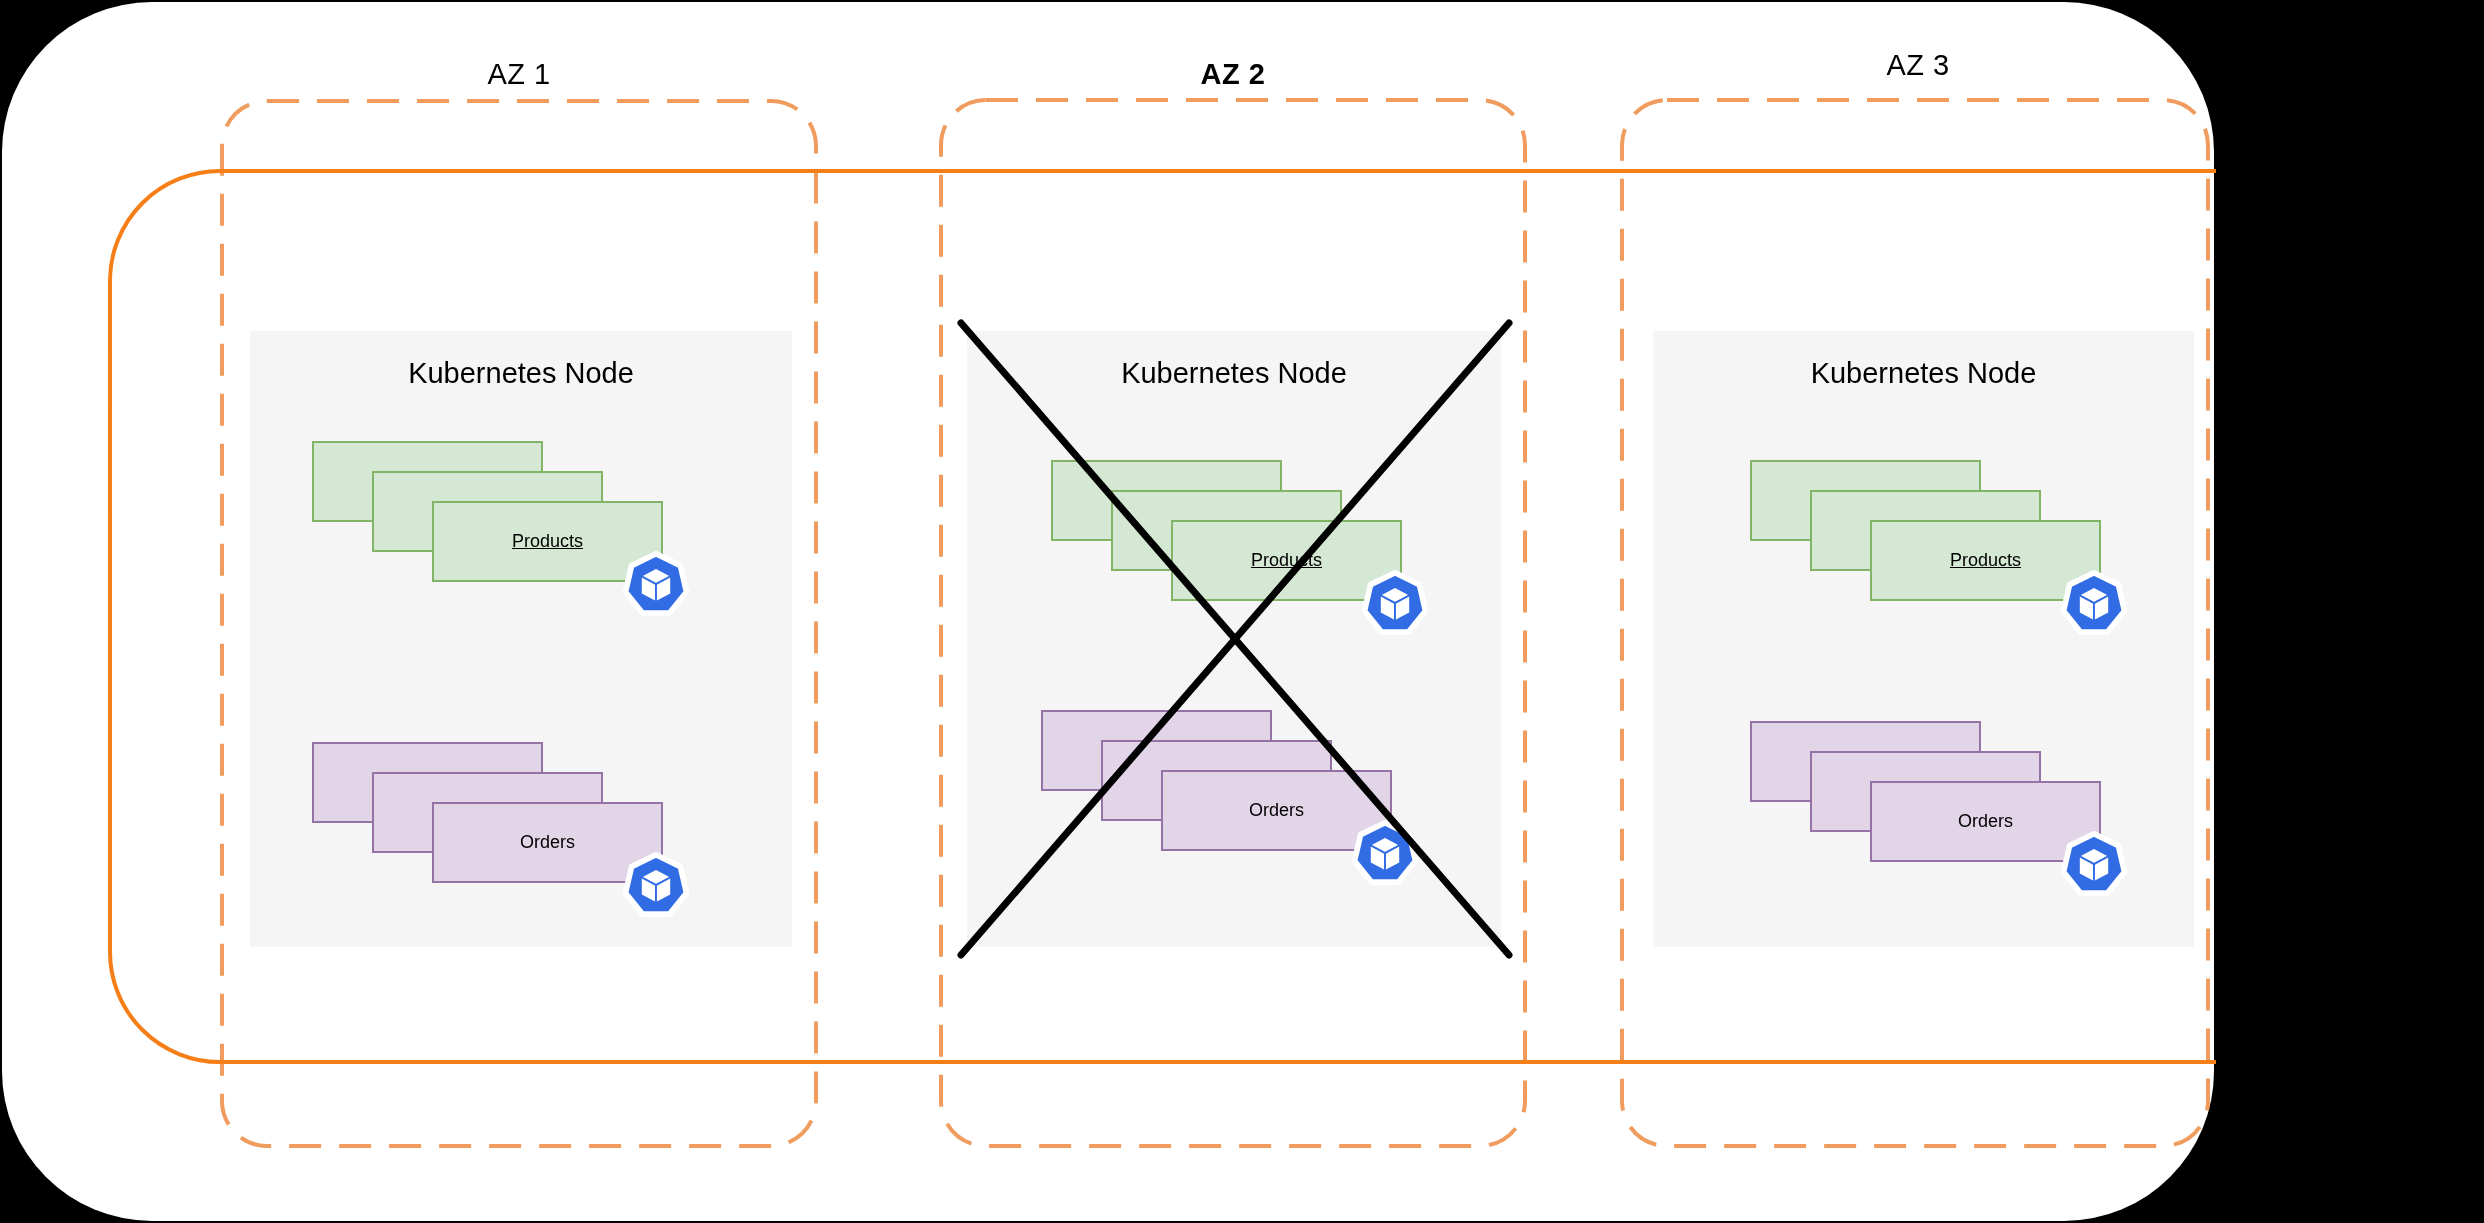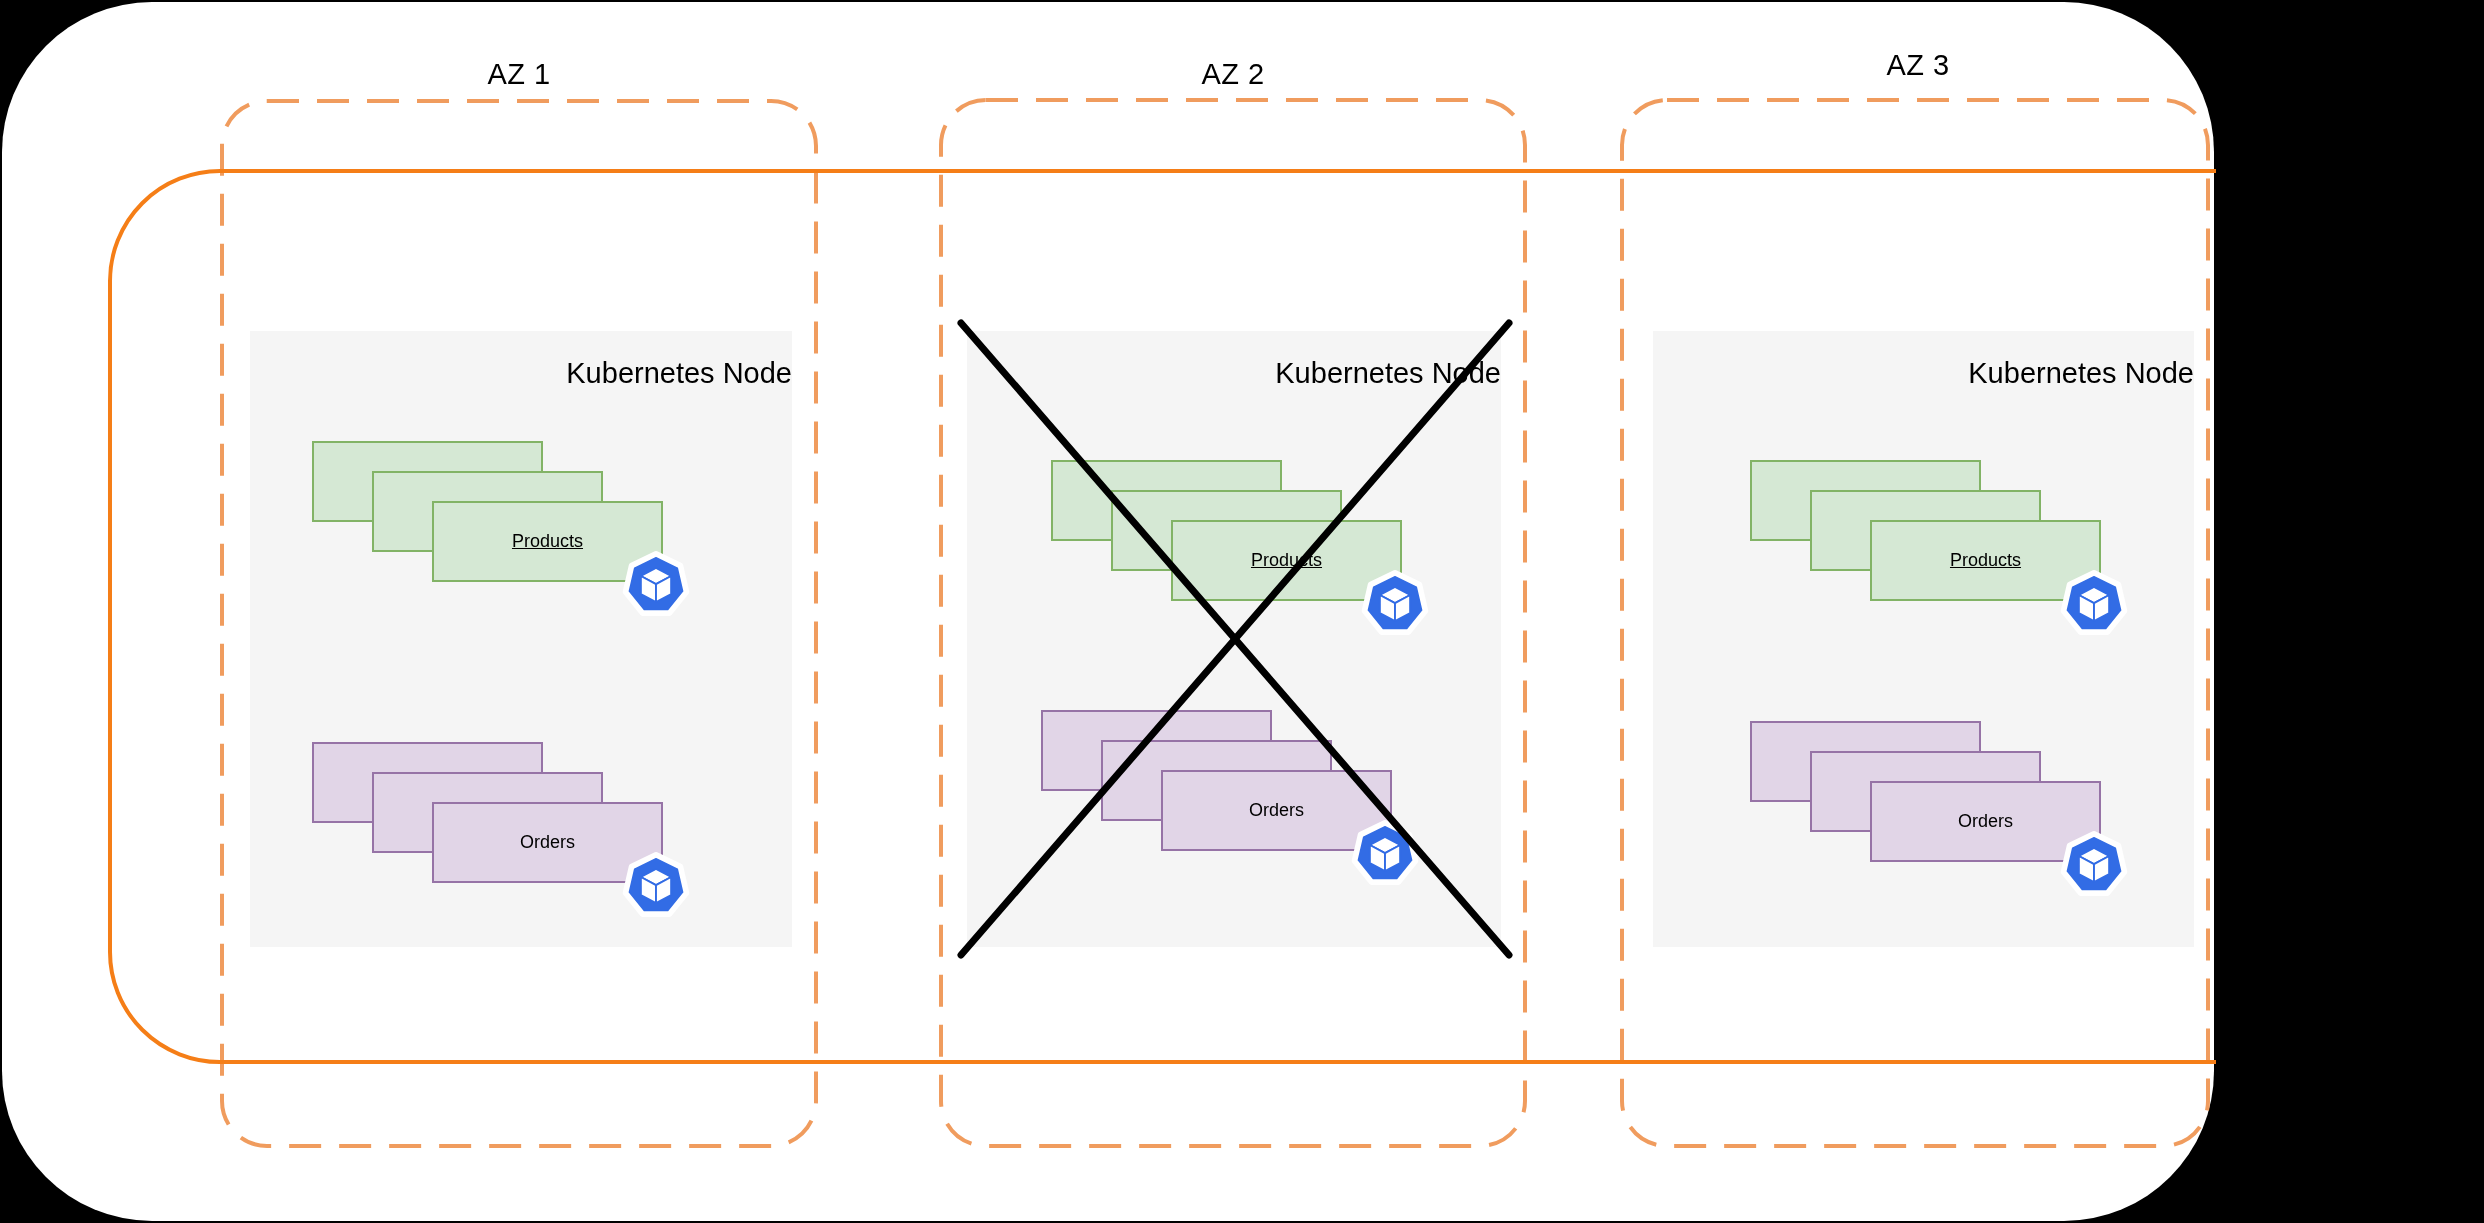--- a/index.html
+++ b/index.html
@@ -15,32 +15,32 @@
   }
   .boundary-layer { position:absolute; left:0; top:0; width:2484px; height:1223px; }
   .az-outline { fill:none; stroke:var(--az-border); stroke-width:4; stroke-dasharray:32 18; }
   .cluster-outline { fill:none; stroke:var(--cluster-border); stroke-width:4; }
 
   .az-label {
     position:absolute; width:260px; text-align:center;
     font-size:29px; letter-spacing:0.5px;
   }
   .az1-label { left:389px; top:58px; }
-  .az2-label { left:1103px; top:58px; }
+  .az2-label { left:1103px; top:58px;font-weight:bold; }
   .az3-label { left:1788px; top:49px; }
 
   .k8s-node {
     position:absolute; background:var(--node-bg);
   }
   .node-az1 { left:250px; top:331px; width:542px; height:616px; }
   .node-az2 { left:967px; top:331px; width:534px; height:616px; }
   .node-az3 { left:1653px; top:331px; width:541px; height:616px; }
   .node-title {
     position:absolute; left:0; right:0; top:26px;
-    text-align:right; font-size:29px;
+    text-align:center; font-size:29px;
   }
 
   .stack { position:absolute; width:351px; height:141px; }
   .card {
     position:absolute; width:231px; height:81px; box-sizing:border-box;
     border:2px solid; display:flex; align-items:center; justify-content:center;
   }
   .card.c0 { left:0; top:0; }
   .card.c1 { left:60px; top:30px; }
   .card.c2 { left:120px; top:60px; }

